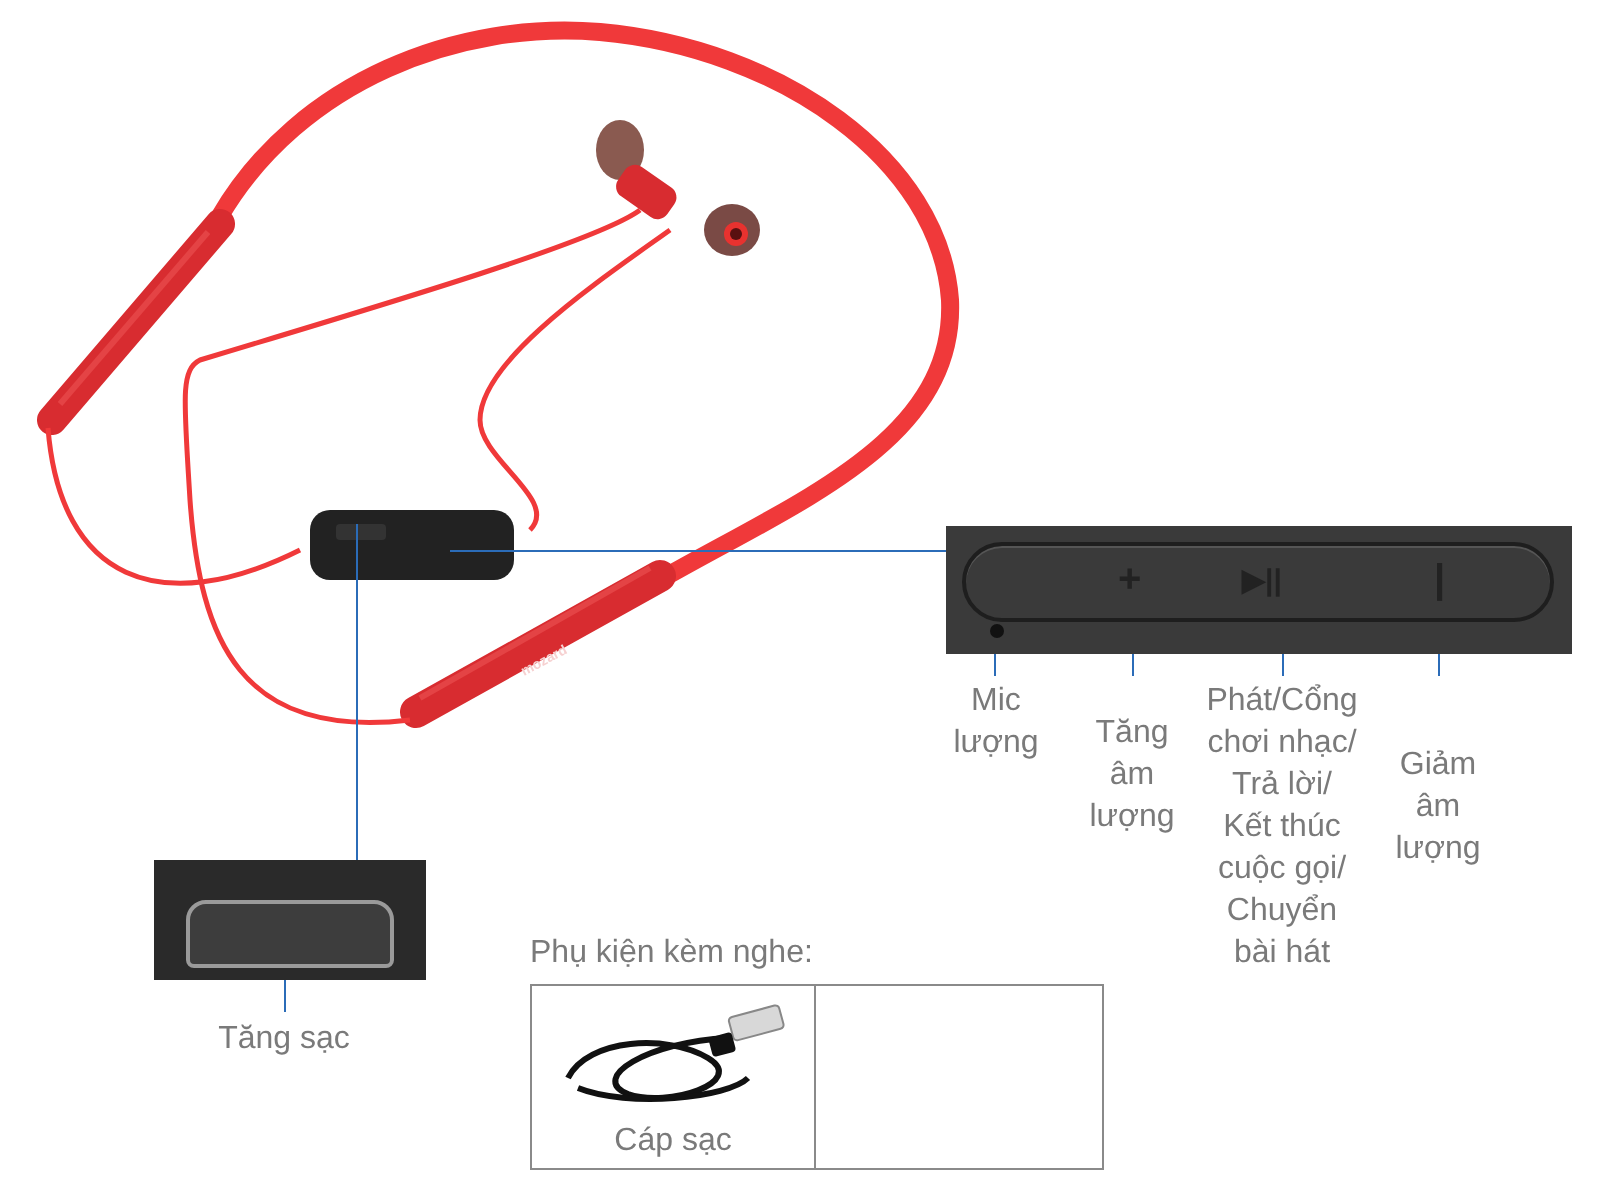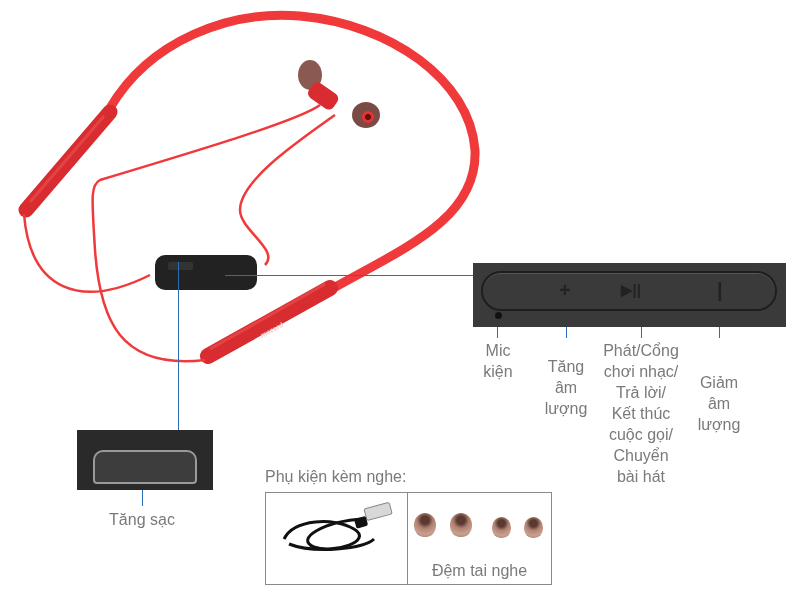--- a/index.html
+++ b/index.html
@@ -65,21 +65,21 @@
 
 <div class="panel">
   <div class="panel-pill"></div>
   <span class="btn-glyph" style="left:86px;top:16px;">+</span>
   <span class="btn-glyph" style="left:148px;top:18px;font-size:15px;">▶||</span>
   <span class="btn-glyph" style="left:244px;top:16px;">|</span>
   <div class="mic-hole"></div>
 </div>
 
 <div class="label" style="left:474px;top:340px;width:48px;">Mic
-kiện</div>
+lượng</div>
 <div class="label" style="left:536px;top:356px;width:60px;">Tăng
 âm
 lượng</div>
 <div class="label" style="left:590px;top:340px;width:102px;">Phát/Cổng
 chơi nhạc/
 Trả lời/
 Kết thúc
 cuộc gọi/
 Chuyển
 bài hát</div>
@@ -94,21 +94,15 @@
 
 <div class="acc-title">Phụ kiện kèm nghe:</div>
 <div class="acc-box">
   <div class="acc-cell left">
     <svg class="abs" style="left:8px;top:6px" width="125" height="60" viewBox="0 0 125 60">
       <path d="M10 40 C20 20, 60 18, 80 30 C100 42, 60 55, 40 48 C20 40, 50 22, 90 20" fill="none" stroke="#111" stroke-width="3"></path>
       <path d="M15 45 C40 55, 90 50, 100 40" fill="none" stroke="#111" stroke-width="3"></path>
       <rect x="90" y="10" width="26" height="12" rx="2" fill="#d8d8d8" stroke="#888" transform="rotate(-15 90 10)"></rect>
       <rect x="80" y="20" width="12" height="10" rx="2" fill="#111" transform="rotate(-15 80 20)"></rect>
     </svg>
-  </div>
-  <div class="acc-cell right">
-    <div class="tip" style="left:6px;top:20px;"></div>
-    <div class="tip" style="left:42px;top:20px;"></div>
-    <div class="tip" style="left:84px;top:24px;width:19px;height:21px;"></div>
-    <div class="tip" style="left:116px;top:24px;width:19px;height:21px;"></div>
-    <div class="acc-label">Đệm tai nghe</div>
+    <div class="acc-label">Cáp sạc</div>
   </div>
 </div>
 
 </body></html>

